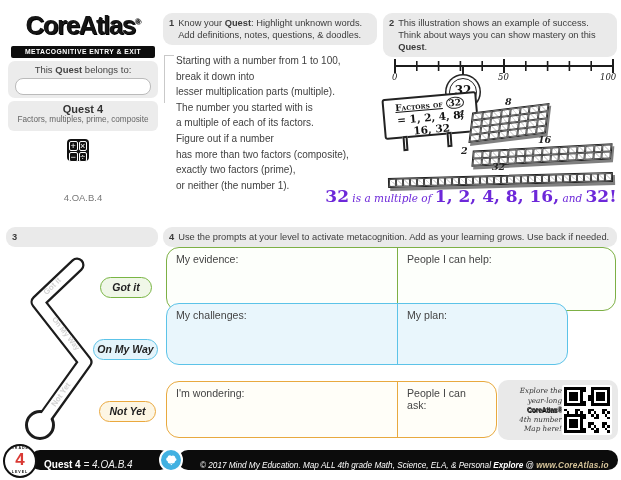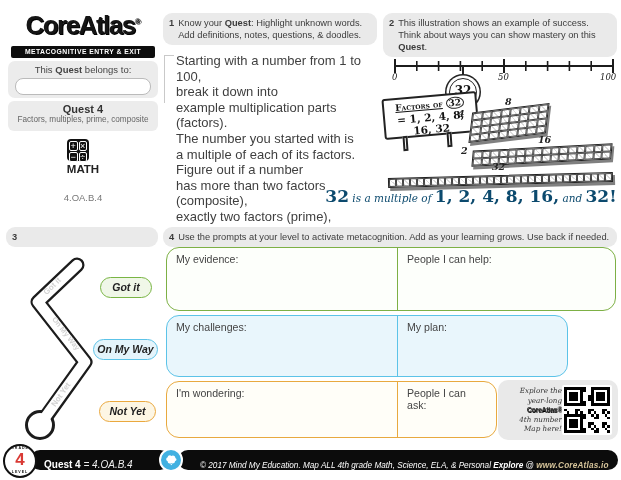--- a/index.html
+++ b/index.html
@@ -34,21 +34,21 @@
           font-weight:bold;color:#222;border-top:1px solid #ddd;padding-top:2px;}
   .standard{position:absolute;left:8px;top:192px;width:150px;text-align:center;font-size:9.5px;color:#777;}
 
   
   .hdr{position:absolute;background:#eaeaea;border-radius:9px;padding:4px 7px 4px 6px;
        font-size:9.3px;line-height:1.3;color:#3c3c3c;display:flex;gap:4px;}
   .hdr .num{font-weight:bold;flex:0 0 auto;}
   .hdr b{font-weight:bold;}
 
   
-  .s1body{position:absolute;left:176px;top:53px;width:204px;font-size:13px;line-height:15.6px;color:#3f3f3f;}
+  .s1body{position:absolute;left:176px;top:53px;width:204px;font-size:10px;line-height:15.6px;color:#3f3f3f;}
   .s1brk{position:absolute;left:164px;top:55px;width:10px;height:48px;
          border-left:1.5px solid #c9c9c9;border-top:1.5px solid #c9c9c9;}
 
   
   .nl{position:absolute;left:390px;top:56px;width:228px;height:34px;}
   .nl-lab{position:absolute;font-family:"DejaVu Serif",serif;font-style:italic;font-size:8.5px;color:#222;}
   .circ32{position:absolute;left:449px;top:78px;width:28px;height:28px;border:1.7px solid #222;
           border-radius:50%;text-align:center;line-height:25px;font-weight:bold;font-size:12px;
           color:#111;box-shadow:0 0 0 2.5px #fff,0 0 0 4px #222;background:#fff;
           font-family:"DejaVu Serif",serif;}
@@ -63,40 +63,40 @@
   .leg{position:absolute;width:5px;height:15px;background:#fff;border:2px solid #222;}
   .array-grid{position:absolute;display:grid;border:1.6px solid #222;background:#fff;
         box-shadow:2px 3px 0 rgba(60,60,60,.65);}
   .array-grid i{border:.5px solid #444;
         background:repeating-linear-gradient(45deg,rgba(0,0,0,.14) 0 1.2px,transparent 1.2px 3.6px);}
   .alab{position:absolute;font-family:"DejaVu Serif",serif;font-style:italic;font-weight:bold;
         font-size:9.5px;color:#222;}
   #arr0{left:470px;top:108px;width:78px;height:30px;transform:rotate(-7deg) skewX(-14deg);}
   #arr1{left:472px;top:147px;width:140px;height:16px;transform:rotate(-3deg) skewX(-8deg);}
   #arr2{left:388px;top:175px;width:225px;height:10px;transform:rotate(-1.5deg);}
-  .caption{position:absolute;left:322px;top:186px;width:298px;text-align:center;white-space:nowrap;color:#0c4a6e;}
+  .caption{position:absolute;left:322px;top:186px;width:298px;text-align:center;white-space:nowrap;color:#6d28d9;}
   .caption .big{font-family:"DejaVu Serif",serif;font-weight:bold;font-size:17px;}
   .caption .sm{font-family:"DejaVu Serif",serif;font-style:italic;font-size:10.5px;}
 
   
   .meter{position:absolute;left:0;top:255px;width:165px;height:200px;}
   .lvl{position:absolute;border-radius:14px;font-size:10.5px;font-weight:bold;font-style:italic;
        text-align:center;color:#222;}
   .lvl.g{left:100px;top:277px;width:52px;height:21px;line-height:19px;border:1.7px solid #79b544;background:#f0f7e8;}
   .lvl.b{left:93px;top:339px;width:65px;height:21px;line-height:19px;border:1.7px solid #5cc3e8;background:#e4f4fb;}
   .lvl.o{left:99px;top:401px;width:57px;height:21px;line-height:19px;border:1.7px solid #eaa83e;background:#fdf6e4;}
 
   
   .pbox{position:absolute;border-radius:13px;display:flex;overflow:hidden;}
   .pbox .cell{padding:5px 9px;font-size:10.6px;color:#444;}
   .pbox .cl{width:230px;flex:0 0 230px;}
   .pbox .cr{flex:1;}
   .pbox.green{left:166px;top:247px;width:450px;height:64px;border:1.7px solid #7db045;background:#fdfffb;}
   .pbox.green .cr{border-left:1.5px solid #7db045;}
-  .pbox.blue{left:166px;top:315px;width:402px;height:62px;border:1.7px solid #5cc3e8;background:#e9f6fc;}
+  .pbox.blue{left:166px;top:303px;width:402px;height:62px;border:1.7px solid #5cc3e8;background:#e9f6fc;}
   .pbox.blue .cr{border-left:1.5px solid #5cc3e8;}
   .pbox.orange{left:166px;top:381px;width:331px;height:57px;border:1.7px solid #e8a93f;background:#fffef8;}
   .pbox.orange .cr{border-left:1.5px solid #e8a93f;}
 
   .qrpill{position:absolute;left:498px;top:380px;width:120px;height:60px;background:#e9e9e9;
           border-radius:10px;display:flex;align-items:center;padding:4px;}
   .qrtext{width:60px;text-align:right;font-style:italic;font-size:7.2px;line-height:1.35;color:#333;
           font-family:"DejaVu Serif",serif;}
   .qrtext .lg{font-weight:900;font-style:normal;font-family:"Liberation Sans",sans-serif;
           font-size:7px;letter-spacing:-.3px;text-shadow:.5px .5px 0 #000;}
@@ -137,32 +137,31 @@
     <div class="t">Quest 4</div>
     <div class="s">Factors, multiples, prime, composite</div>
   </div>
 
   <div class="mathicon">
     <span>+</span>
     <span>×</span>
     <span>−</span>
     <span>÷</span>
   </div>
-  <div class="subject">MATH</div>
   <div class="standard">4.OA.B.4</div>
 
   <div class="hdr" style="left:163px;top:13px;width:214px;">
     <span class="num">1</span>
     <span><span>Know your </span><b>Quest</b><span>: Highlight unknown words. Add definitions, notes, questions, &amp; doodles.</span></span>
   </div>
   <div class="s1brk"></div>
   <div class="s1body" id="s1body">
       <div>Starting with a number from 1 to 100,</div>
       <div>break it down into</div>
-      <div>example multiplication parts (factors).</div>
+      <div>lesser multiplication parts (multiple).</div>
       <div>The number you started with is</div>
       <div>a multiple of each of its factors.</div>
       <div>Figure out if a number</div>
       <div>has more than two factors (composite),</div>
       <div>exactly two factors (prime),</div>
       <div>or neither (the number 1).</div>
     </div>
 
   <div class="hdr" style="left:383px;top:13px;width:234px;">
     <span class="num">2</span>

